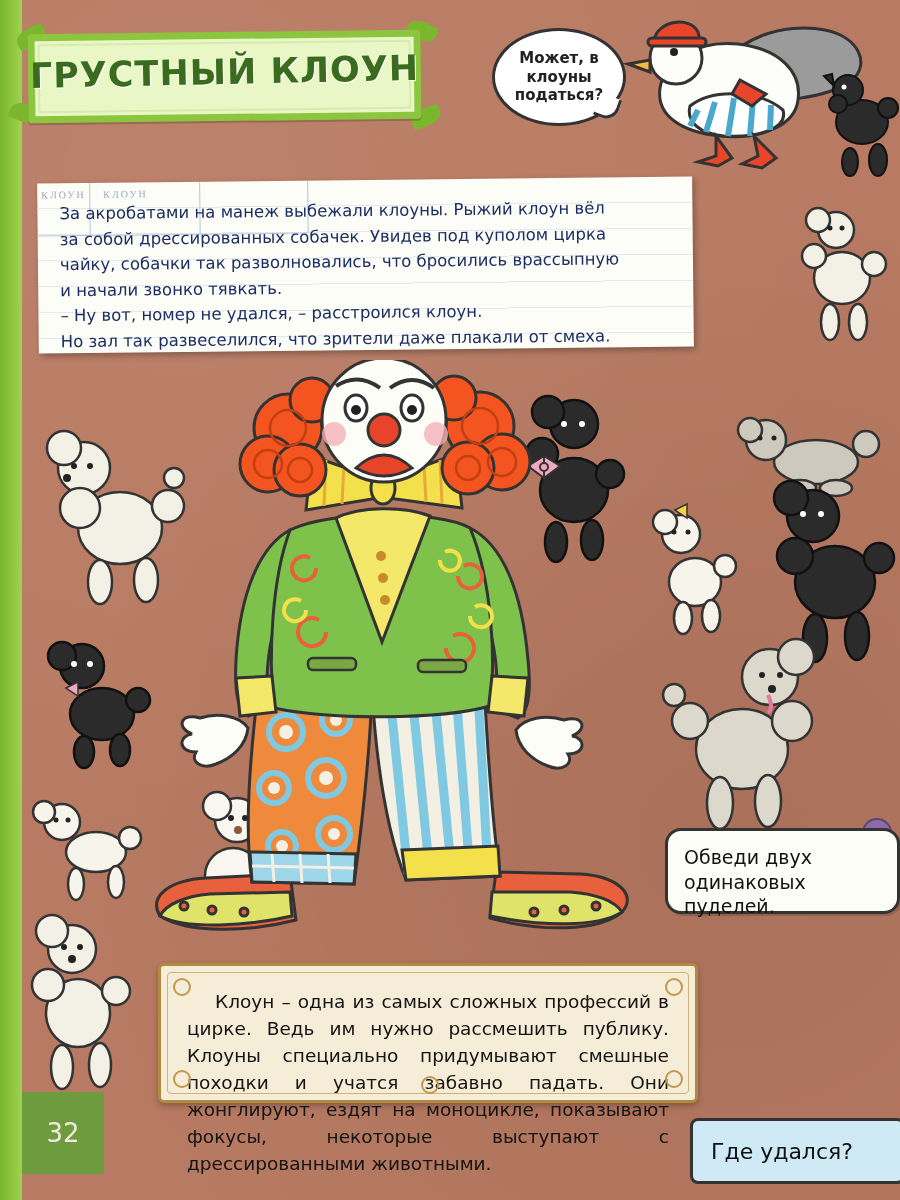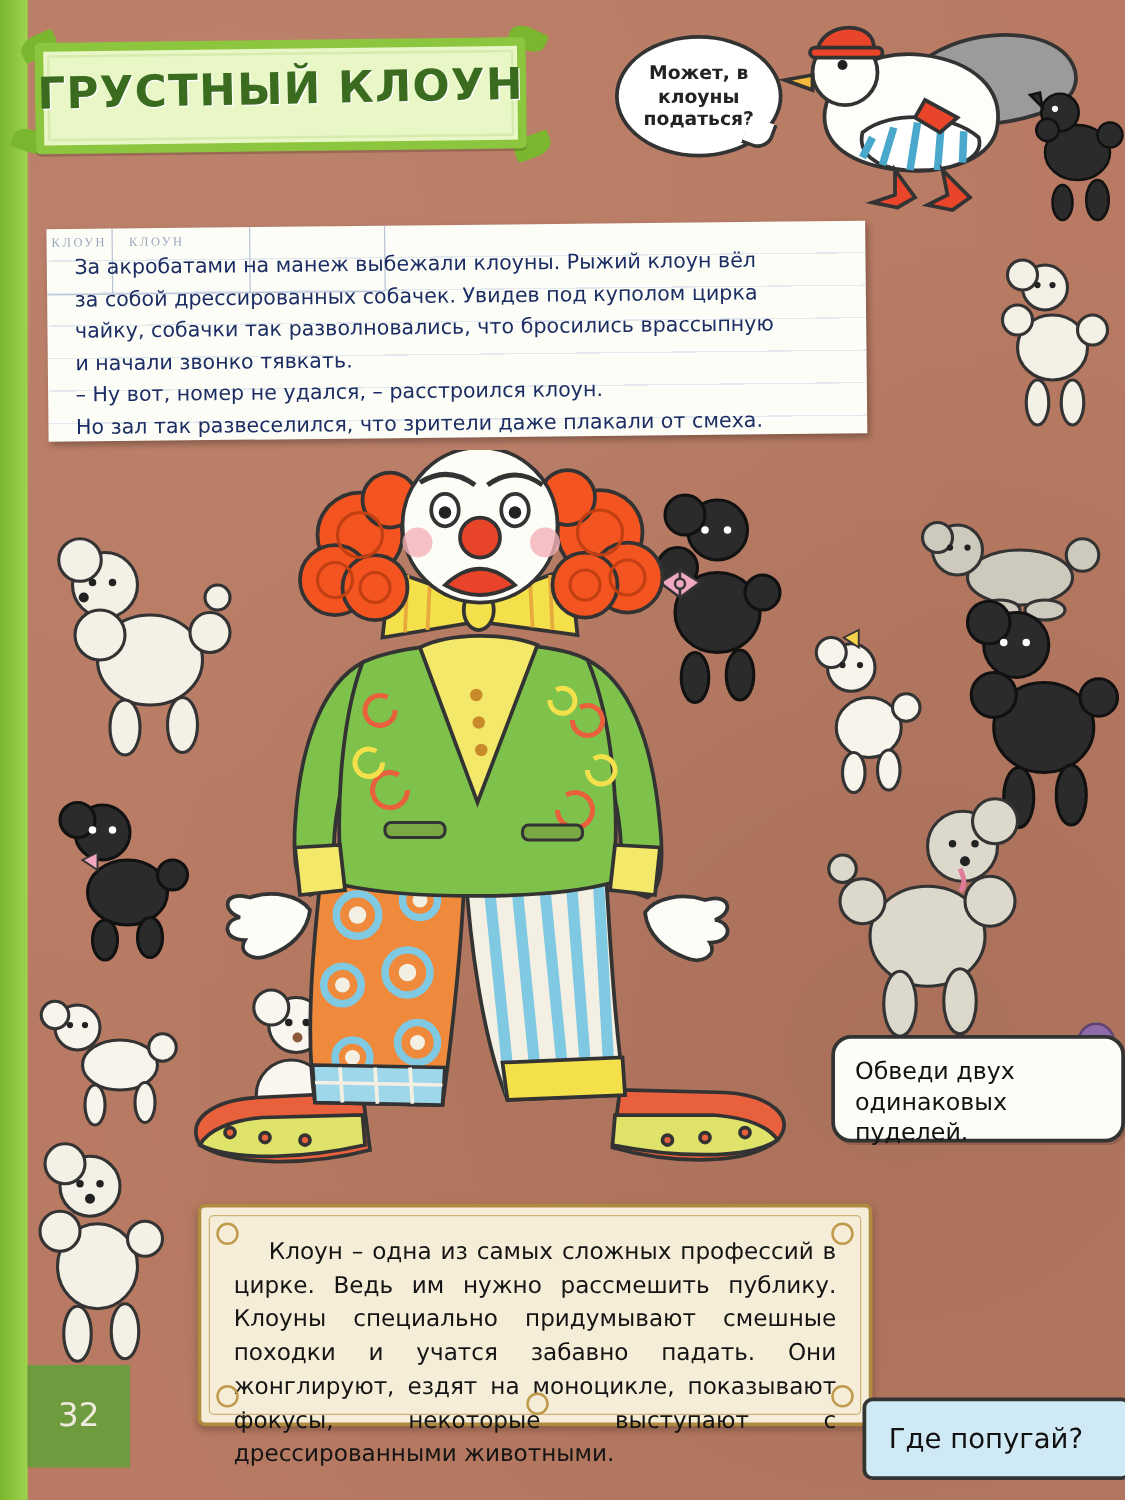--- a/index.html
+++ b/index.html
@@ -114,21 +114,21 @@
   .hint-bubble span{
     font-family:"DejaVu Sans", sans-serif;font-size:19px;color:#111;line-height:1.3;
   }
   .hint-dot{
     position:absolute;left:862px;top:818px;width:26px;height:26px;border-radius:50%;
     background:#8e6aa8;border:2px solid #5d4473;
   }
 
   
   .fact-box{
-    position:absolute;left:158px;top:963px;width:540px;height:178px;
+    position:absolute;left:158px;top:963px;width:540px;height:140px;
     background:#f6edd8;border:3px solid #b08a3e;border-radius:6px;
     box-shadow:0 3px 6px rgba(0,0,0,0.25);
     box-sizing:border-box;padding:22px 26px 0 26px;
   }
   .fact-box::before{
     content:"";position:absolute;inset:6px;border:1px solid #cdb377;border-radius:4px;pointer-events:none;
   }
   .fact-text{
     font-family:"DejaVu Sans", sans-serif;
     font-size:18.5px;line-height:27px;color:#141414;text-align:justify;
@@ -585,16 +585,16 @@
     <div class="corner-orn orn-br"></div>
     <div class="corner-orn orn-bc"></div>
     <div class="fact-text">Клоун – одна из самых сложных профессий в цирке. Ведь им нужно рассмешить публику. Клоуны специально придумывают смешные походки и учатся забавно падать. Они жонглируют, ездят на моноцикле, показывают фокусы, некоторые выступают с дрессированными животными.</div>
   </div>
 
   <div class="page-num">
     <span>32</span>
   </div>
 
   <div class="parrot-tab">
-    <span>Где попугай?</span>
+    <span>Где удался?</span>
   </div>
 
 </div>
 
 </body></html>

